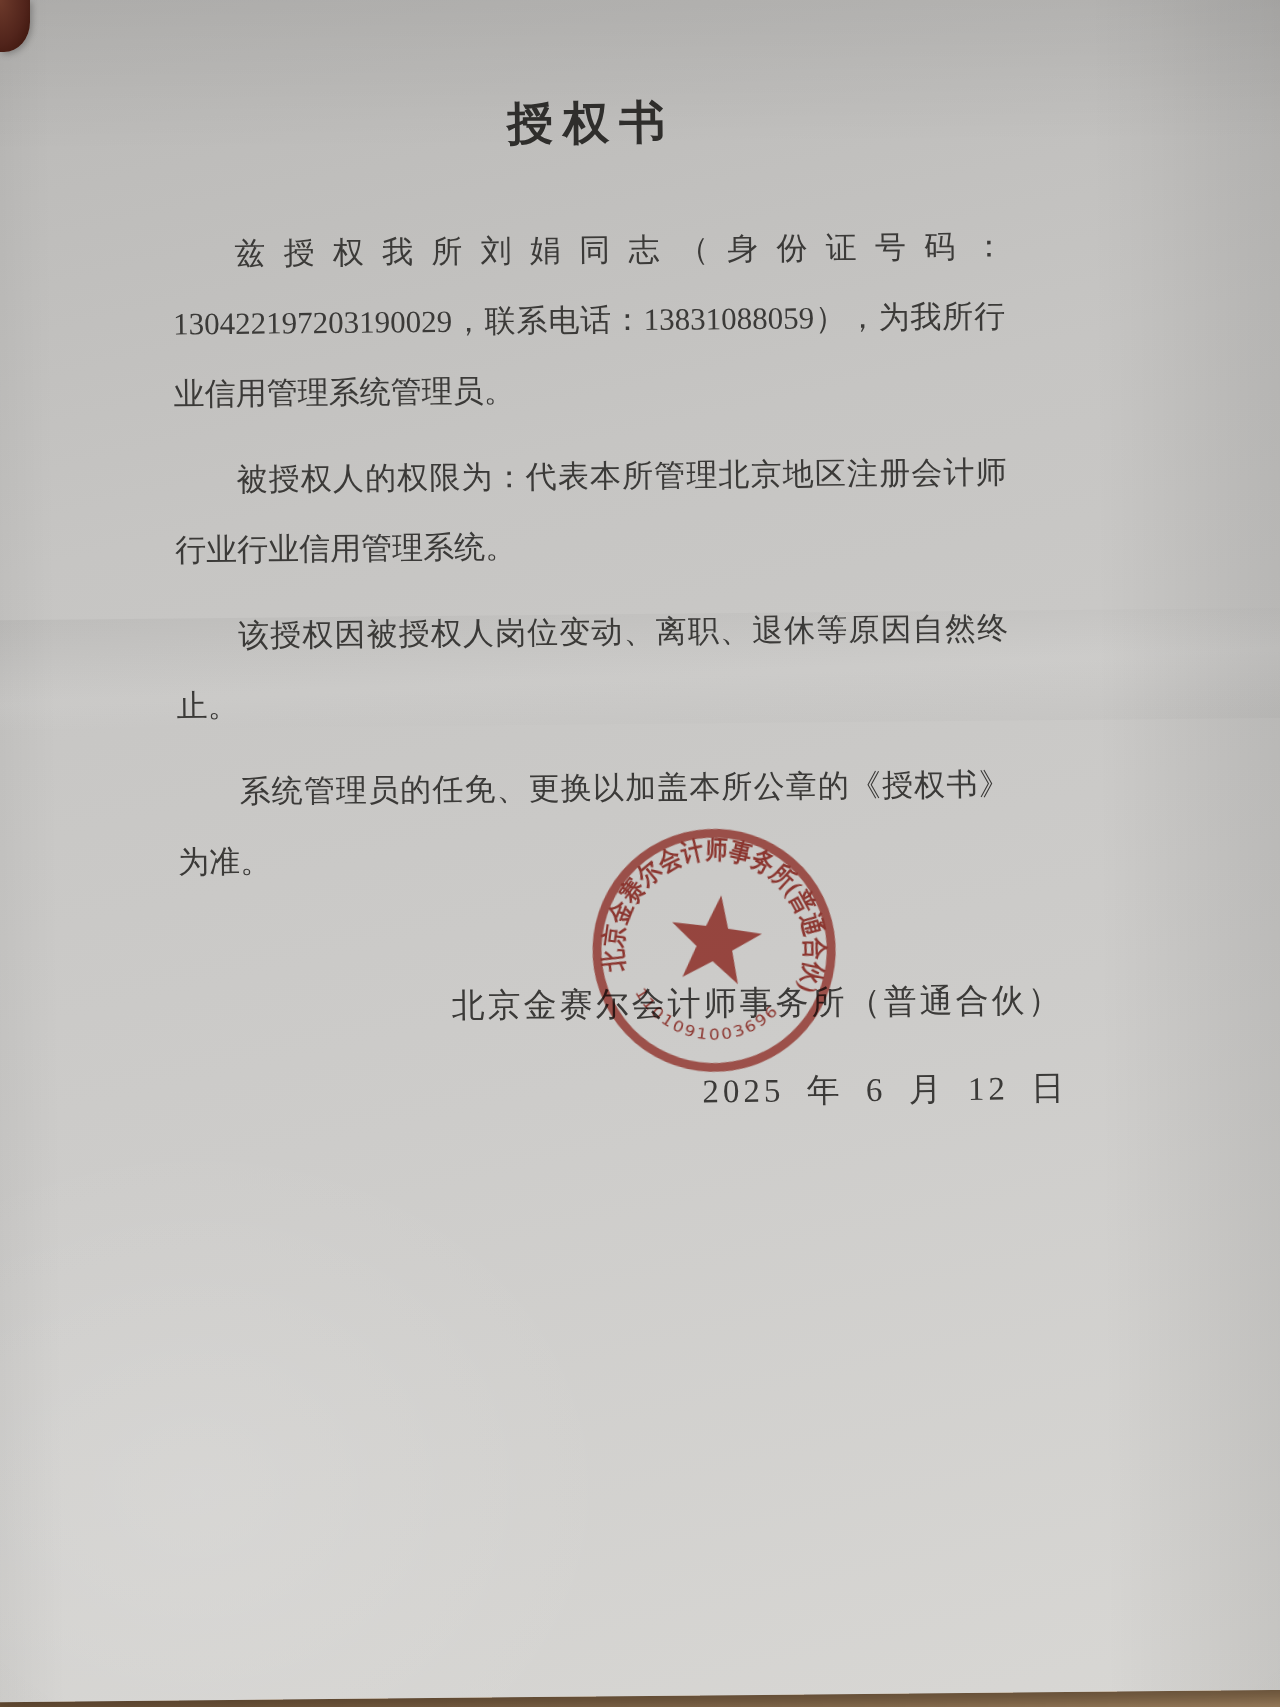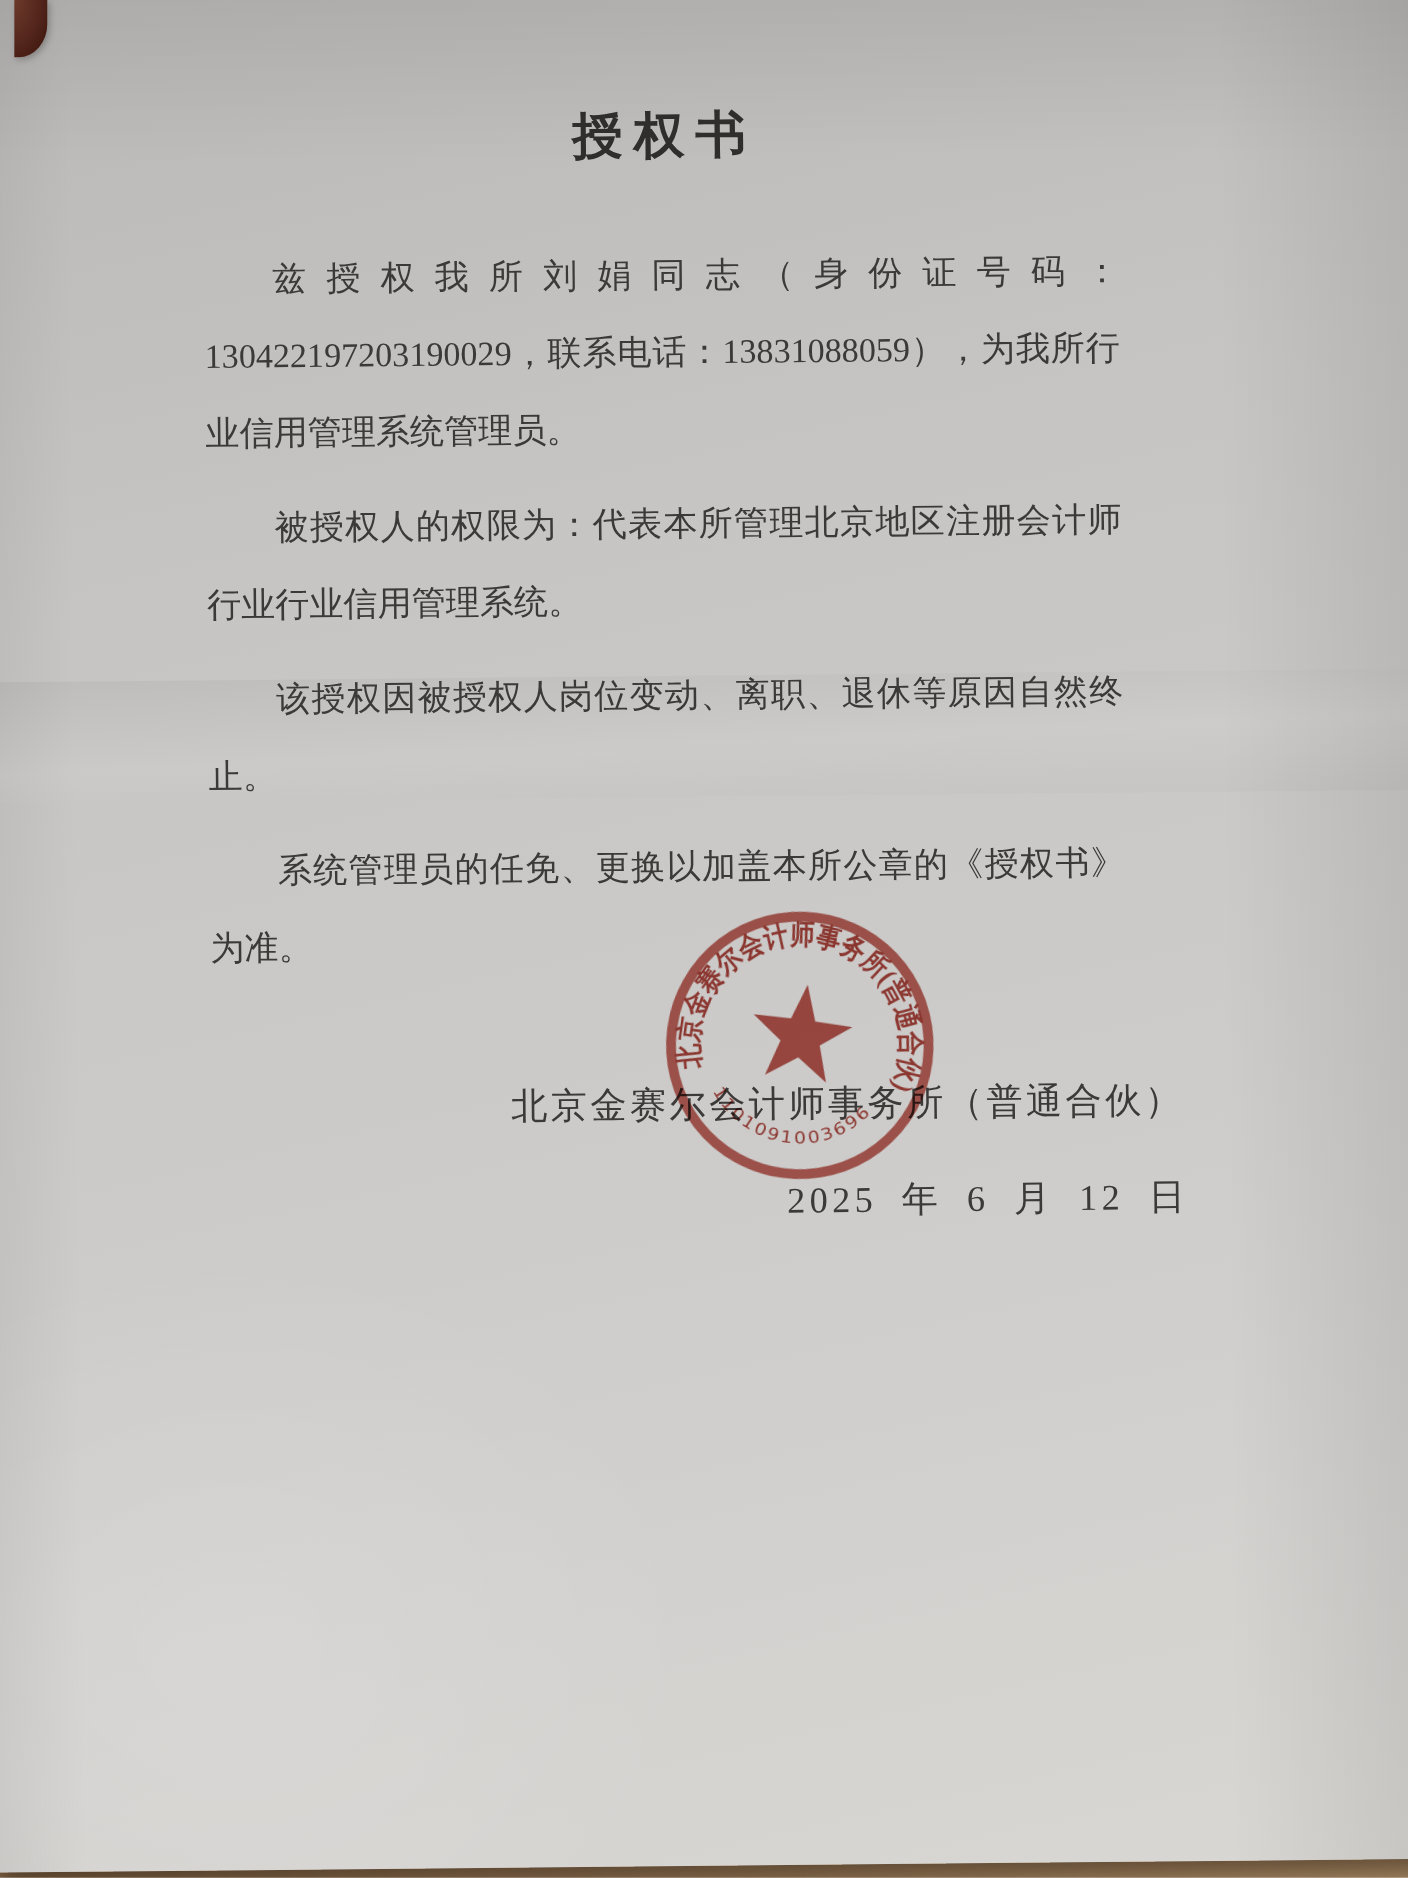--- a/index.html
+++ b/index.html
@@ -1,21 +1,21 @@
 <!DOCTYPE html>
 <html><head>
 <meta charset="utf-8">
 <style>
   html,body{margin:0;padding:0;}
   body{
     width:1280px;height:1707px;overflow:hidden;position:relative;
     background:linear-gradient(90deg,#85684a 0%,#9a7d5c 55%,#a88a66 100%);
     font-family:"Liberation Serif","DejaVu Serif",serif;
   }
-  .photo{position:absolute;inset:0;margin-left:13px;}
+  .photo{position:absolute;inset:0;}
   
   .paper{
     position:absolute;left:-22px;top:-26px;width:1334px;height:1722px;
     transform:rotate(-0.55deg);transform-origin:50% 50%;
     background:linear-gradient(168deg,#b9b8b6 0%,#c6c5c3 30%,#cdccca 62%,#d8d7d4 100%);
     box-shadow:0 12px 20px rgba(35,22,10,.5);
   }
   .shade{position:absolute;inset:0;pointer-events:none;}
   .shade-vignette{
     background:

